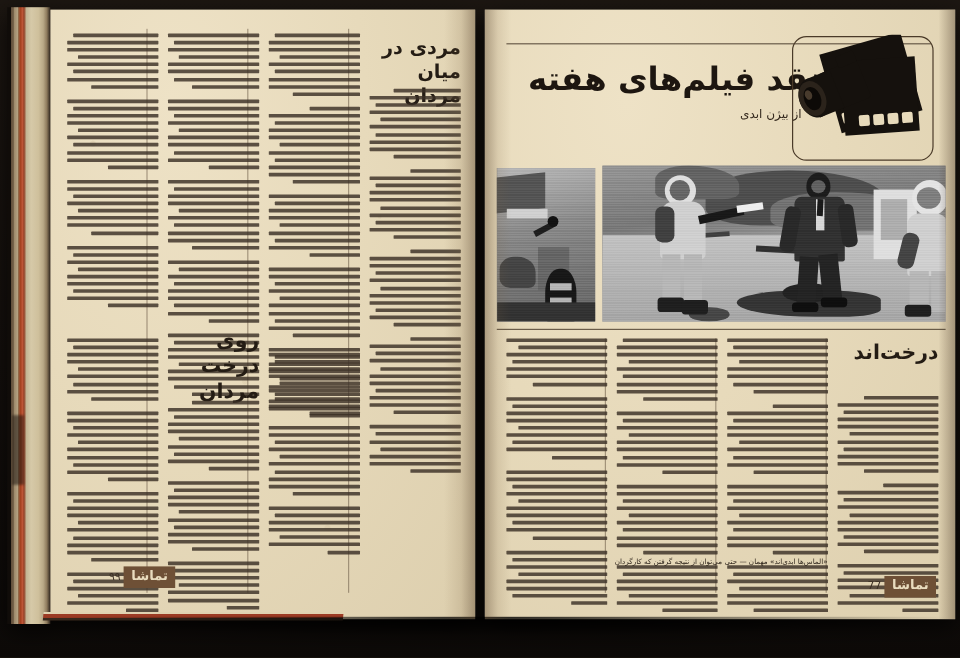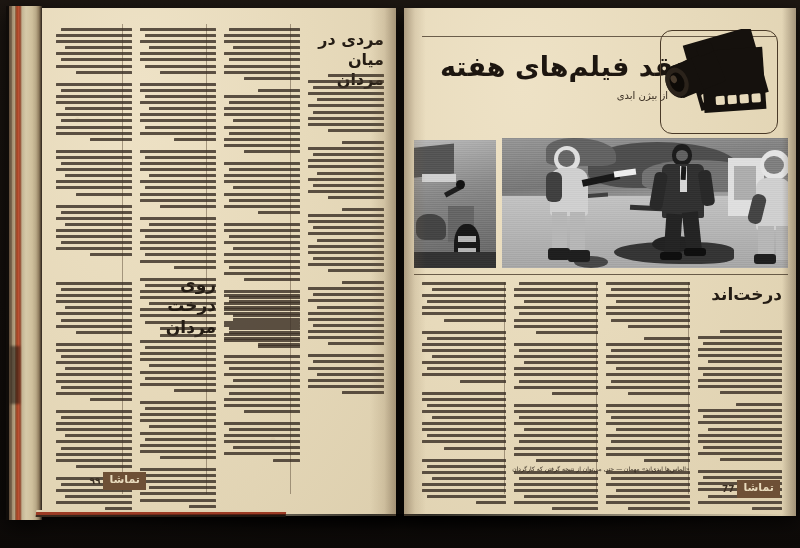--- a/index.html
+++ b/index.html
@@ -186,21 +186,21 @@
     direction: rtl;
   }
   .mast-box {
     background: #6e5036;
     color: #e9dcbe;
     font-size: 11px; font-weight: bold;
     padding: 1px 6px 2px 6px;
     letter-spacing: -.5px;
     line-height: 1.35;
   }
-  .mast-num { font-size: 9px; color: #3a2e22; font-weight: bold; }
+  .mast-num { font-size: 9px; color: #3a2e22; font-weight: normal; }
 
   .caption {
     position: absolute;
     font-size: 6px; color: #32281e; direction: rtl; text-align: center;
     white-space: nowrap;
   }
 
   
   .book-shadow {
     position: absolute;

